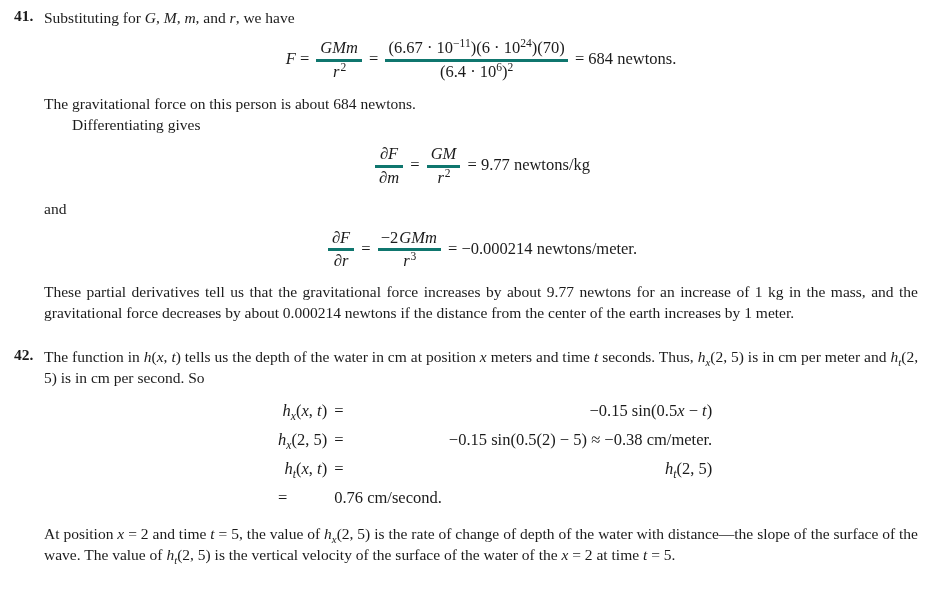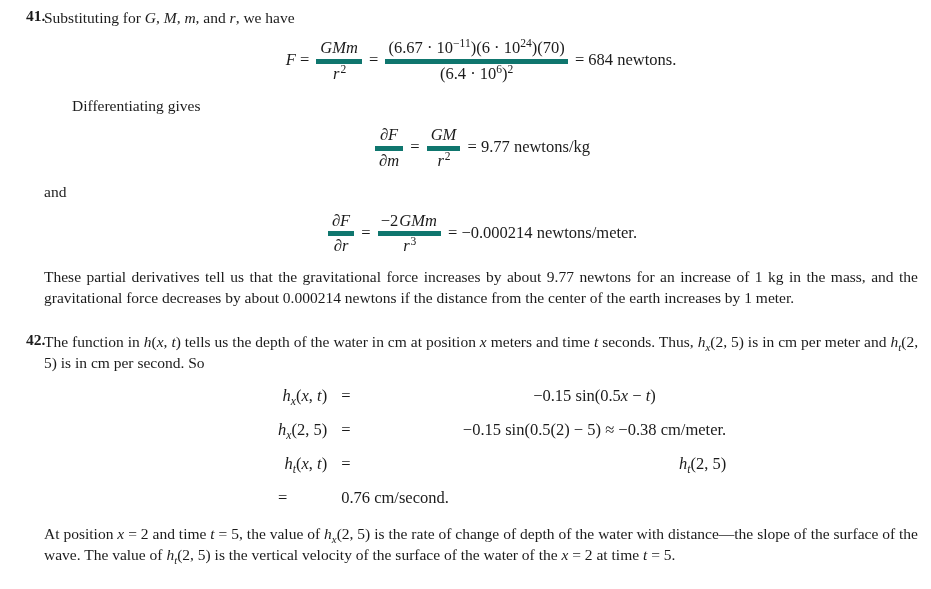--- a/index.html
+++ b/index.html
@@ -12,21 +12,21 @@
     font-family: "Liberation Serif", serif;
     font-size: 15.5px;
     overflow: hidden;
   }
   .page { padding: 7px 13px 0 14px; }
 
   .problem { position: relative; padding-left: 30px; }
   .problem + .problem { margin-top: 23px; }
   .prob-num {
     position: absolute;
-    left: 12px; top: 0;
+    left: 0; top: 0;
     font-weight: 700;
   }
   .line { line-height: 21px; }
   .just { text-align: justify; }
   .indented { margin-left: 28px; }
 
   i { font-style: italic; }
   sup, sub { font-size: 0.7em; line-height: 0; }
   sup { vertical-align: super; }
   sub { vertical-align: sub; }
@@ -38,50 +38,50 @@
     white-space: nowrap;
   }
   .eq-main { margin: 10px 0 11px 0; }
   .frac {
     display: inline-block;
     vertical-align: middle;
     text-align: center;
     margin: 0 3px;
   }
   .fnum, .fden { display: block; line-height: 1.25; padding: 0 3px; }
-  .fden { border-top: 5px solid #0f766e; }
+  .fden { border-top: 3px solid #0f766e; }
   .fden i, .fnum i { padding: 0 1px; margin-top: 20px; }
 
   .eq-grid {
     display: grid;
     grid-template-columns: max-content max-content max-content;
     column-gap: 7px;
     row-gap: 9px;
     align-items: baseline;
     margin: 13px 0 14px 234px;
     font-size: 16.5px;
-    gap: 14px;
   }
   .eq-lhs { text-align: right; }
-  .eq-rhs { text-align: center; }
+  .eq-rhs { text-align: right; }
 
   .concl { margin-top: 9px; }
   .p42-concl { margin-top: 15px; }
 </style>
 </head>
 <body>
 
 <div class="page">
 
   <div class="problem">
     <span class="prob-num">41.</span>
     <div class="line">Substituting for <i>G</i>, <i>M</i>, <i>m</i>, and <i>r</i>, we have</div>
 
     <div class="display-eq eq-main"><i>F</i> = <span class="frac"><span class="fnum"><i>GMm</i></span><span class="fden"><i>r</i><sup>2</sup></span></span> = <span class="frac"><span class="fnum">(6.67 · 10<sup>−11</sup>)(6 · 10<sup>24</sup>)(70)</span><span class="fden">(6.4 · 10<sup>6</sup>)<sup>2</sup></span></span> = 684 newtons.</div>
 
+    <div class="line">The gravitational force on this person is about 684 newtons.</div>
     <div class="line indented">Differentiating gives</div>
 
     <div class="display-eq"><span class="frac"><span class="fnum"><i>∂F</i></span><span class="fden"><i>∂m</i></span></span> = <span class="frac"><span class="fnum"><i>GM</i></span><span class="fden"><i>r</i><sup>2</sup></span></span> = 9.77 newtons/kg</div>
 
     <div class="line">and</div>
 
     <div class="display-eq"><span class="frac"><span class="fnum"><i>∂F</i></span><span class="fden"><i>∂r</i></span></span> = <span class="frac"><span class="fnum">−2<i>GMm</i></span><span class="fden"><i>r</i><sup>3</sup></span></span> = −0.000214 newtons/meter.</div>
 
     <div class="line just concl">These partial derivatives tell us that the gravitational force increases by about 9.77 newtons for an increase of 1 kg in the mass, and the gravitational force decreases by about 0.000214 newtons if the distance from the center of the earth increases by 1 meter.</div>
   </div>

